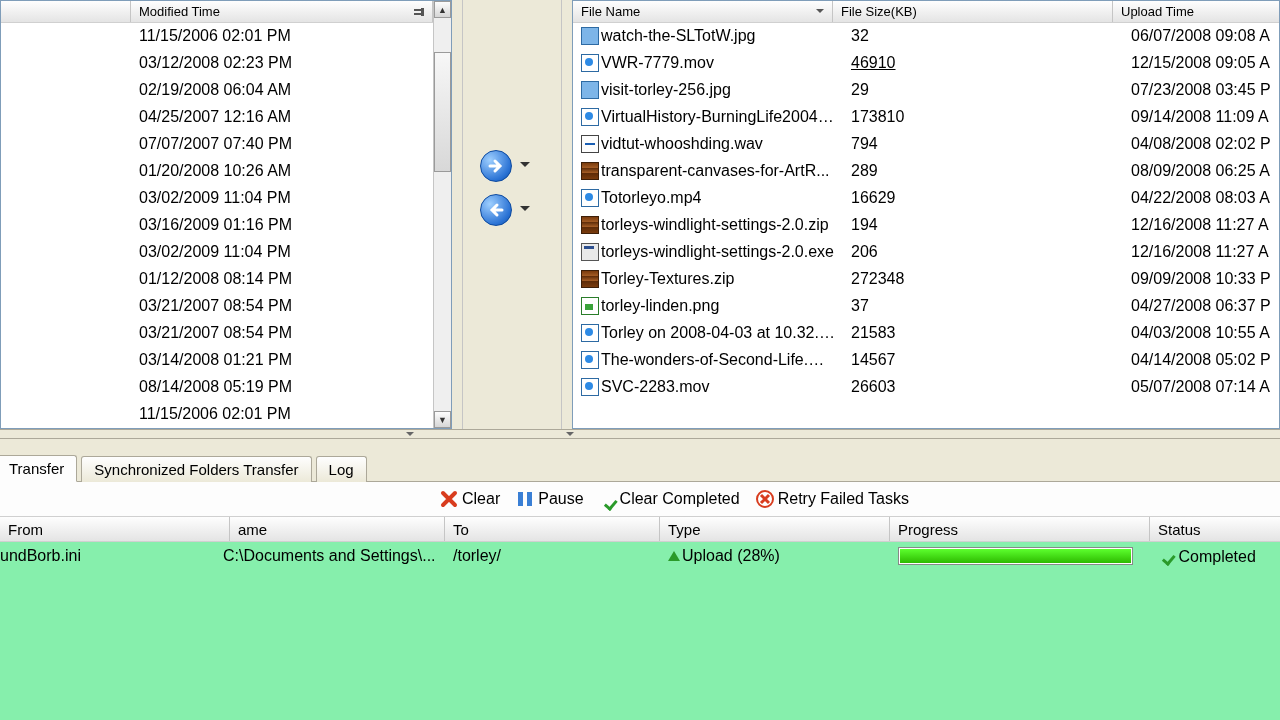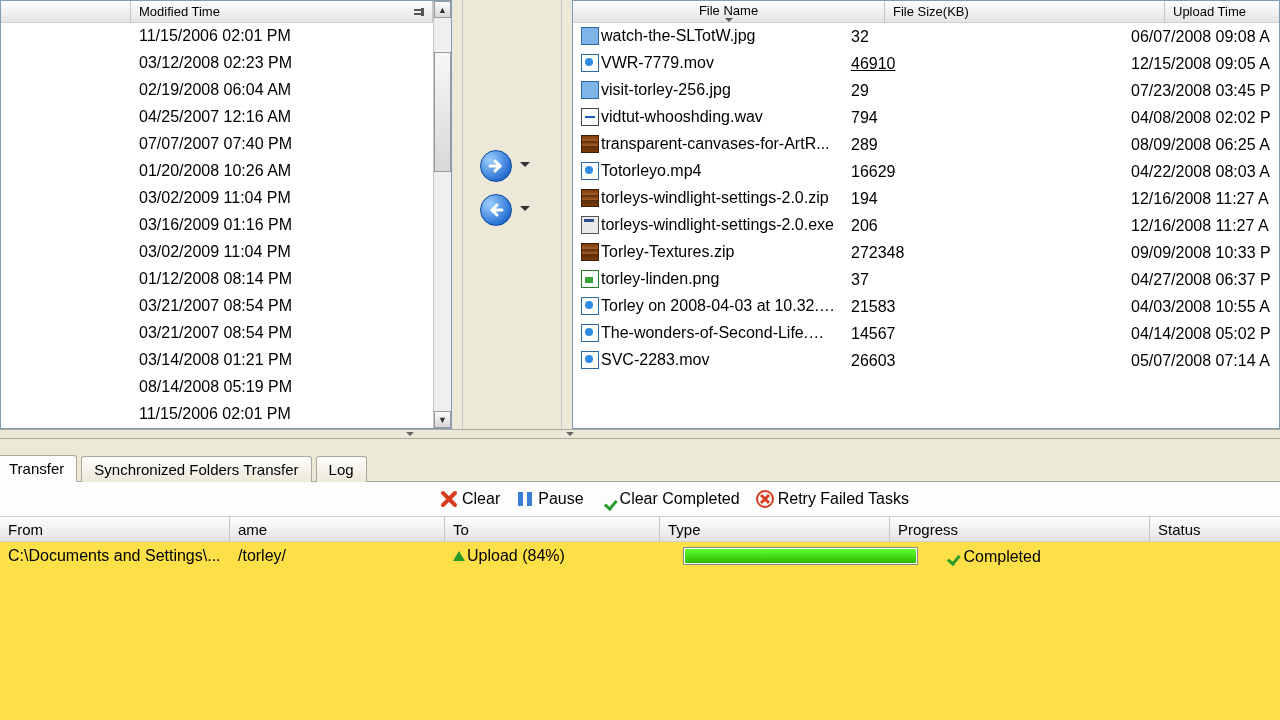--- a/index.html
+++ b/index.html
@@ -178,21 +178,21 @@
     border-left:4px solid transparent;
     border-right:4px solid transparent;
     border-top:4px solid #666;
   }
 
   
   .bottom-area {
     flex: 1;
     display: flex;
     flex-direction: column;
-    background: #fde047;
+    background: #86efac;
   }
   .tab-strip {
     background: #ece9d8;
     display: flex;
     align-items: flex-end;
     padding: 6px 0 0 0;
     height: 36px;
     border-bottom: 1px solid #aca899;
   }
   .tab {
@@ -416,21 +416,21 @@
             </svg>
         </div>
         <div class="arrow-menu-tick"></div>
       </div>
     </div>
 
     <div class="pane right-pane">
       <div class="pane-wrap">
         <div class="grid-wrap">
           <div class="header-row">
-            <div class="header-cell" style="width:312px;flex-direction:column;">
+            <div class="header-cell" style="width:260px;">
               <span>File Name</span>
               <span class="tiny-tri-down"></span>
             </div>
             <div class="header-cell" style="width:280px;">
               <span>File Size(KB)</span>
             </div>
             <div class="header-cell" style="flex:1;border-right:none;">
               <span>Upload Time</span>
             </div>
           </div>
@@ -444,20 +444,25 @@
                 <div class="cell" style="width:270px;"><span class="file-icon mov"></span>VWR-7779.mov</div>
                 <div class="cell" style="width:280px;text-decoration:underline;">46910</div>
                 <div class="cell" style="flex:1;">12/15/2008 09:05 A</div>
               </div>
               <div class="row">
                 <div class="cell" style="width:270px;"><span class="file-icon img"></span>visit-torley-256.jpg</div>
                 <div class="cell" style="width:280px;">29</div>
                 <div class="cell" style="flex:1;">07/23/2008 03:45 P</div>
               </div>
               <div class="row">
+                <div class="cell" style="width:270px;"><span class="file-icon mov"></span>VirtualHistory-BurningLife2004T...</div>
+                <div class="cell" style="width:280px;">173810</div>
+                <div class="cell" style="flex:1;">09/14/2008 11:09 A</div>
+              </div>
+              <div class="row">
                 <div class="cell" style="width:270px;"><span class="file-icon wav"></span>vidtut-whooshding.wav</div>
                 <div class="cell" style="width:280px;">794</div>
                 <div class="cell" style="flex:1;">04/08/2008 02:02 P</div>
               </div>
               <div class="row">
                 <div class="cell" style="width:270px;"><span class="file-icon zip"></span>transparent-canvases-for-ArtR...</div>
                 <div class="cell" style="width:280px;">289</div>
                 <div class="cell" style="flex:1;">08/09/2008 06:25 A</div>
               </div>
               <div class="row">
@@ -550,24 +555,25 @@
     <div class="xfer-header">
       <div class="header-cell" style="width:230px;">From</div>
       <div class="header-cell" style="width:215px;">ame</div>
       <div class="header-cell" style="width:215px;">To</div>
       <div class="header-cell" style="width:230px;">Type</div>
       <div class="header-cell" style="width:260px;">Progress</div>
       <div class="header-cell" style="flex:1;border-right:none;">Status</div>
     </div>
 
     <div class="xfer-row">
+      <div class="cell" style="width:215px;padding-left:0;">undBorb.ini</div>
       <div class="cell" style="width:230px;">C:\Documents and Settings\...</div>
       <div class="cell" style="width:215px;">/torley/</div>
       <div class="cell" style="width:230px;">
-        <span class="up-arrow"></span><span>Upload (84%)</span>
+        <span class="up-arrow"></span><span>Upload (28%)</span>
       </div>
       <div class="cell" style="width:260px;">
         <div class="progress-bar-outer">
           <div class="progress-bar-inner" id="xfer-progress-fill" style="width: 100%;"></div>
         </div>
       </div>
       <div class="cell" style="flex:1;">
         <span class="check-icon"></span>
         <span>Completed</span>
       </div>

